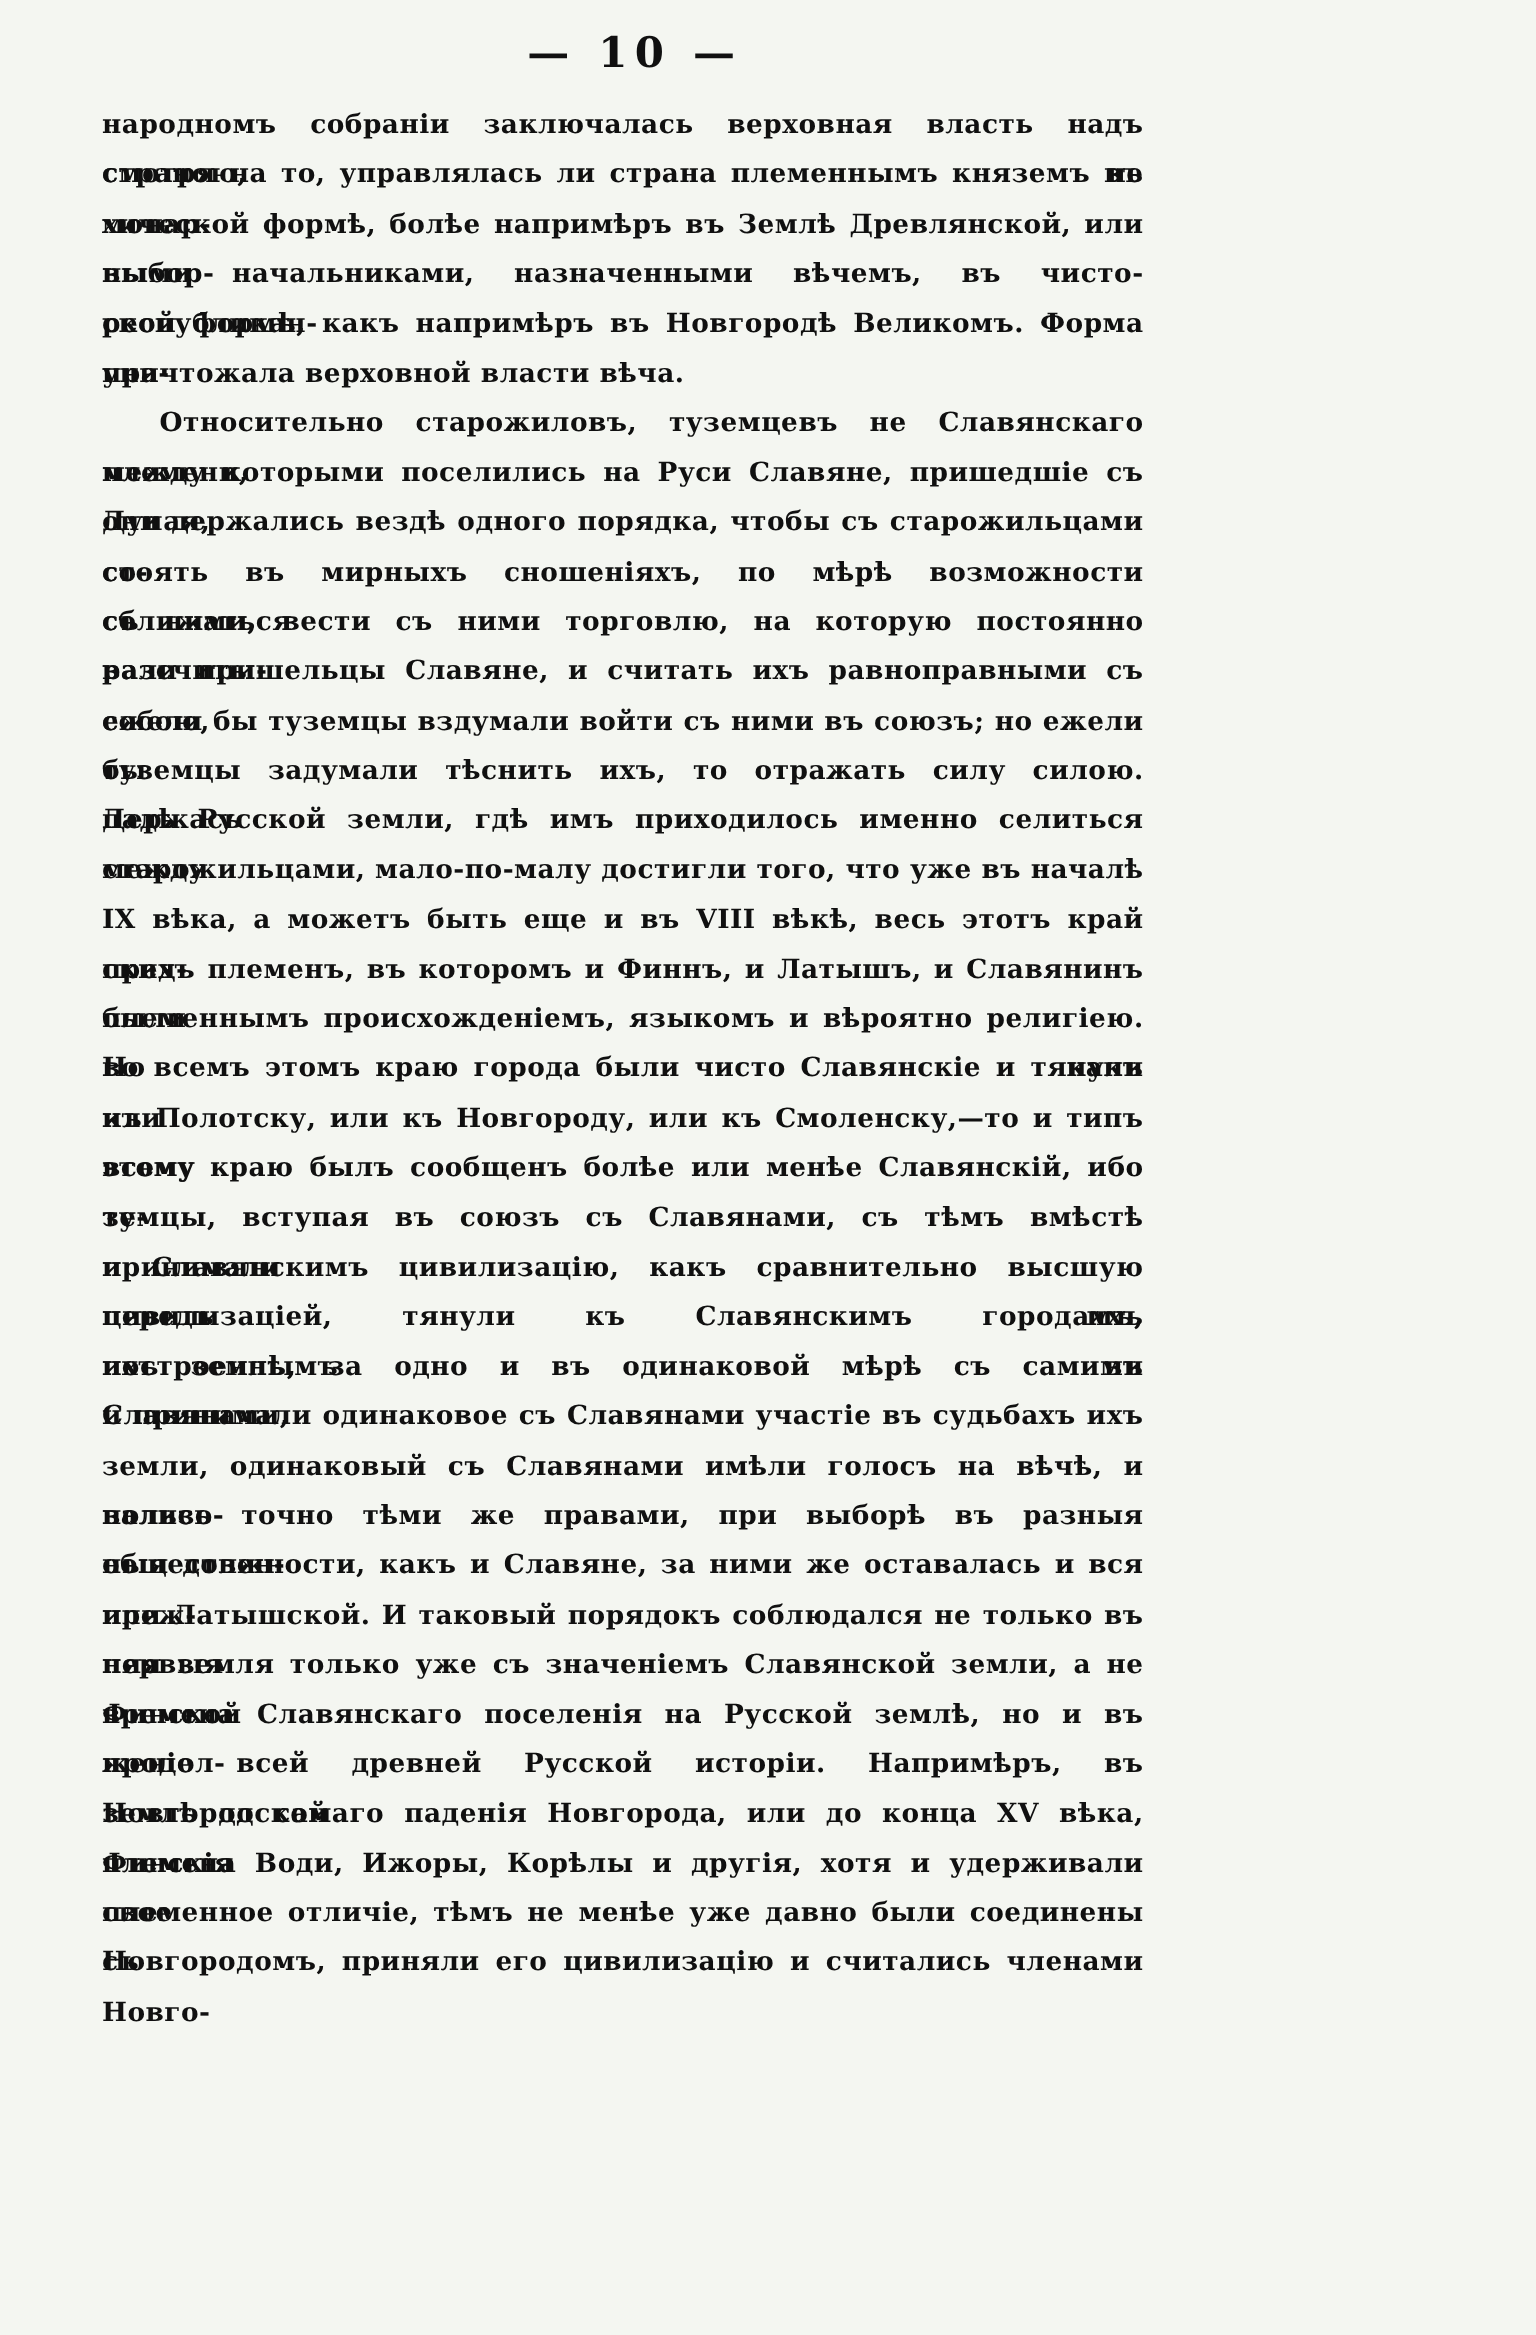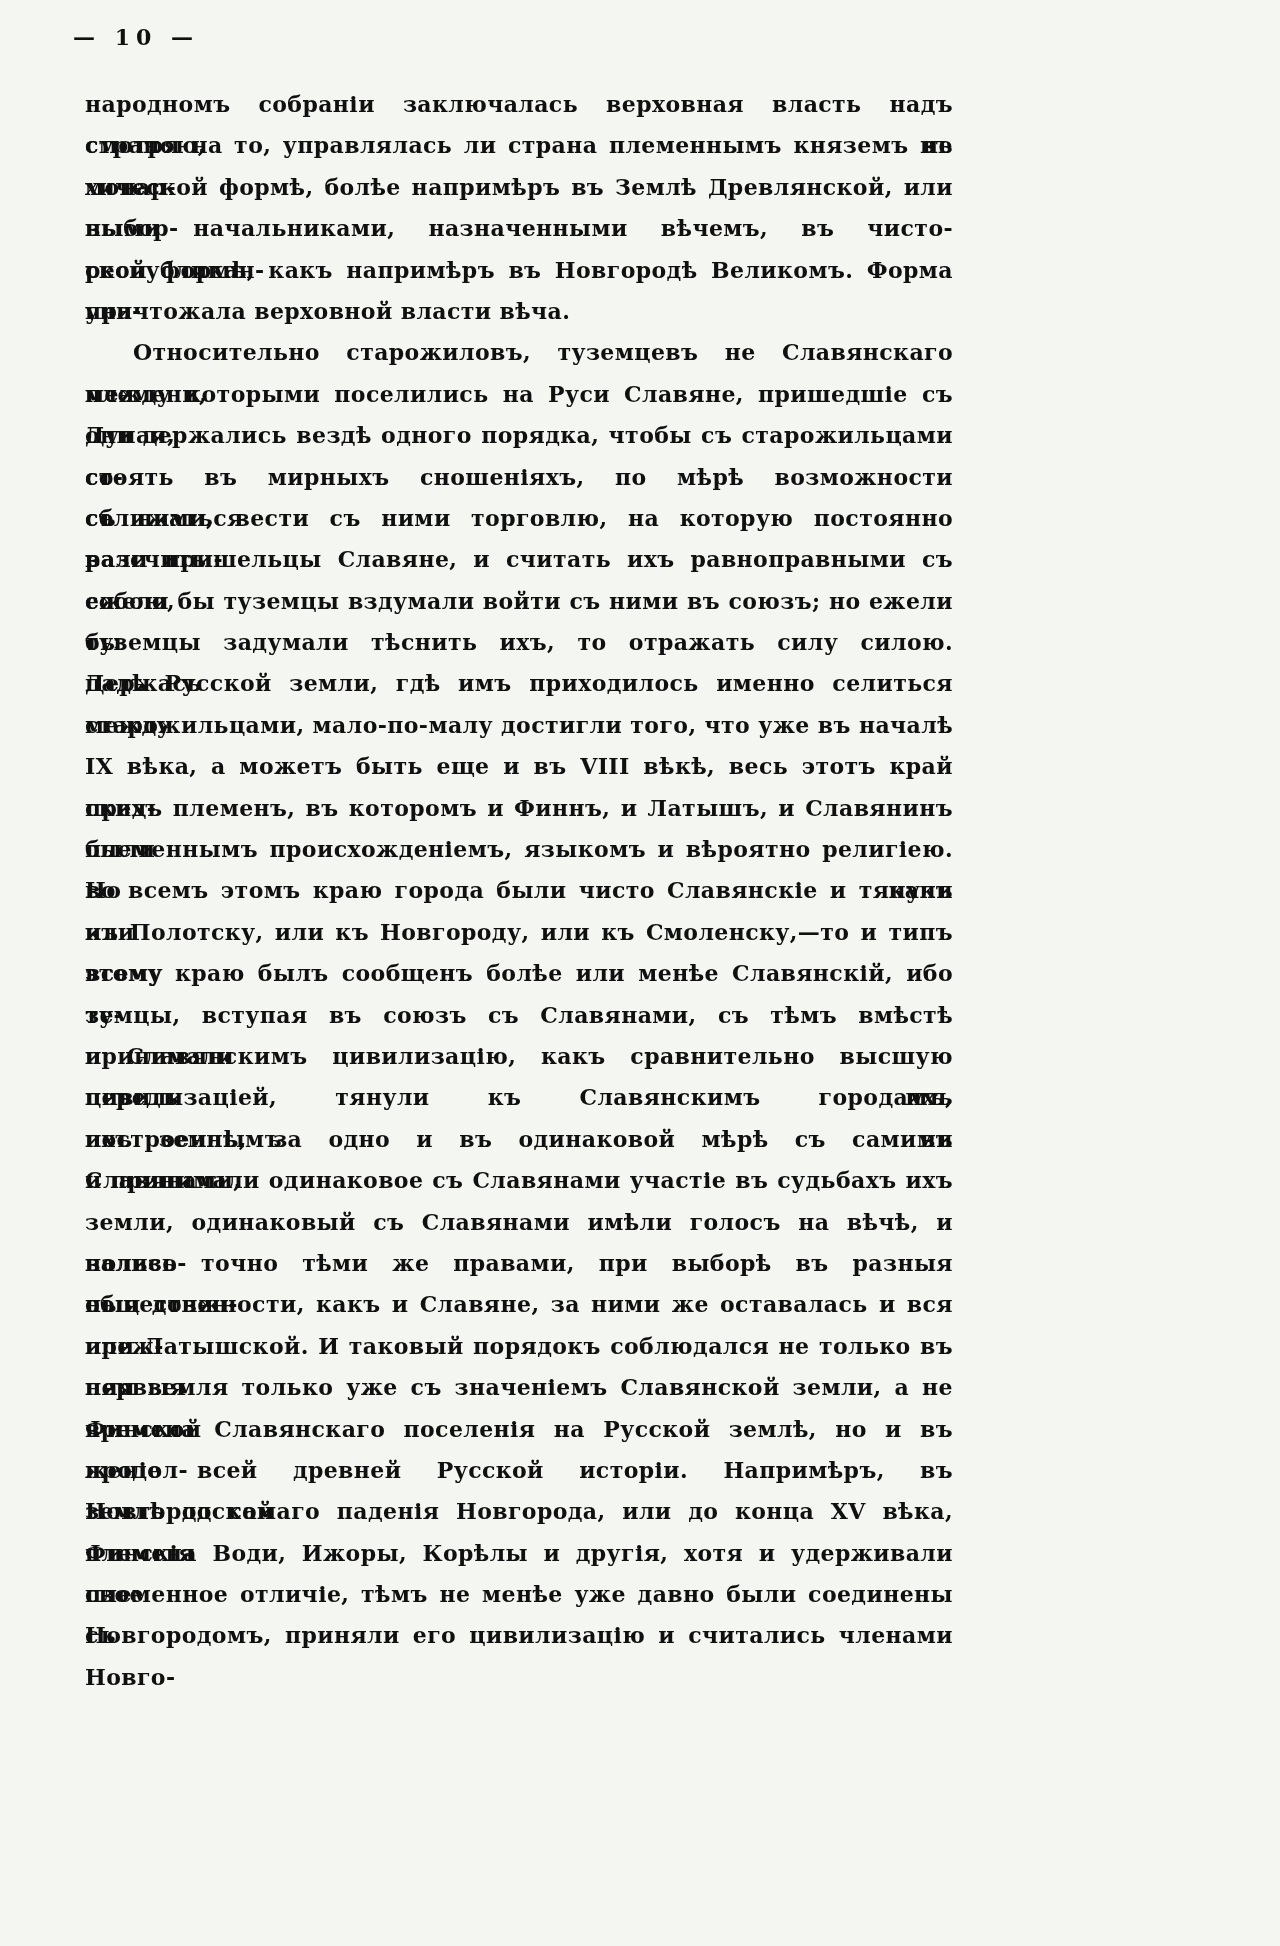--- a/index.html
+++ b/index.html
@@ -12,24 +12,24 @@
     width: 1280px;
     height: 1946px;
     background: #f4f6f1;
     overflow: hidden;
     font-family: "DejaVu Serif", "Liberation Serif", serif;
     color: #101010;
   }
   .page-header {
     position: absolute;
     top: 24px;
-    left: 73px;
+    left: 95px;
     width: 868px;
-    text-align: left;
-    font-size: 22px;
+    text-align: center;
+    font-size: 35px;
     font-weight: bold;
     letter-spacing: 6px;
     color: #101010;
   }
   .text-block {
     position: absolute;
     top: 84px;
     left: 85px;
     width: 868px;
   }

